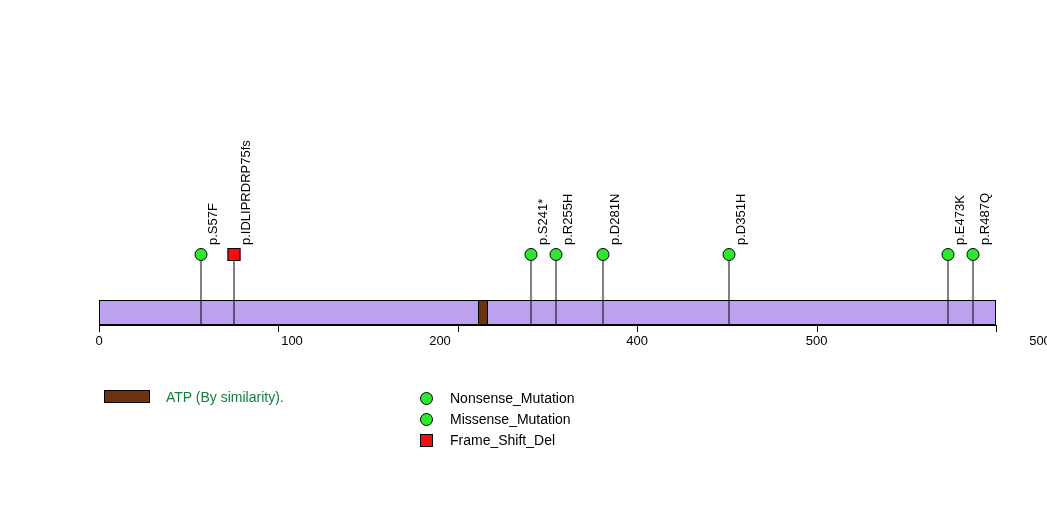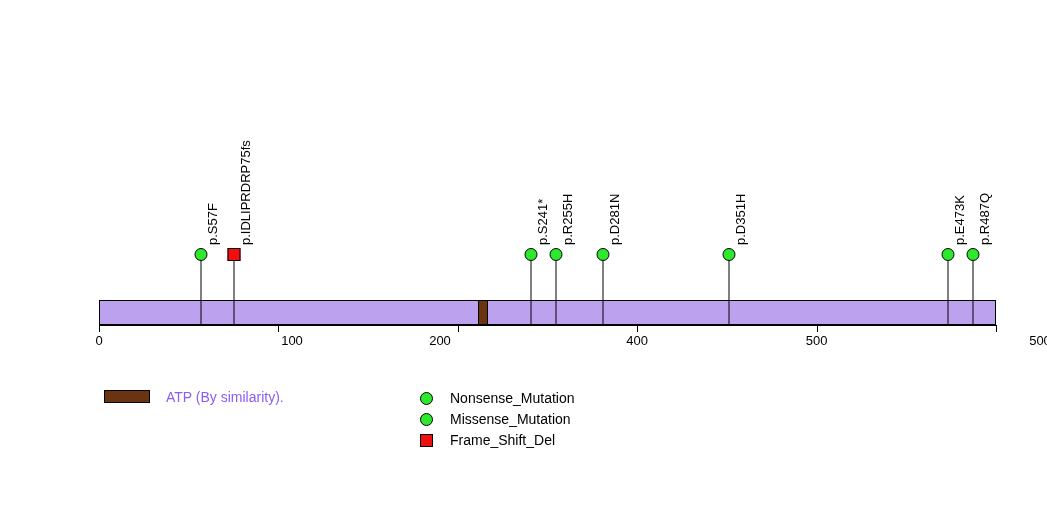--- a/index.html
+++ b/index.html
@@ -119,21 +119,21 @@
     background: #6B3410;
     border: 1px solid #000000;
     box-sizing: border-box;
   }
   .legend-domain-text {
     position: absolute;
     left: 166px;
     top: 389px;
     font-size: 14px;
     line-height: 16px;
-    color: #8b5cf6;
+    color: #15803d;
     white-space: nowrap;
   }
   .legend-mut {
     position: absolute;
     left: 420px;
     height: 18px;
   }
   .legend-mut-marker-circle {
     position: absolute;
     left: 0;

